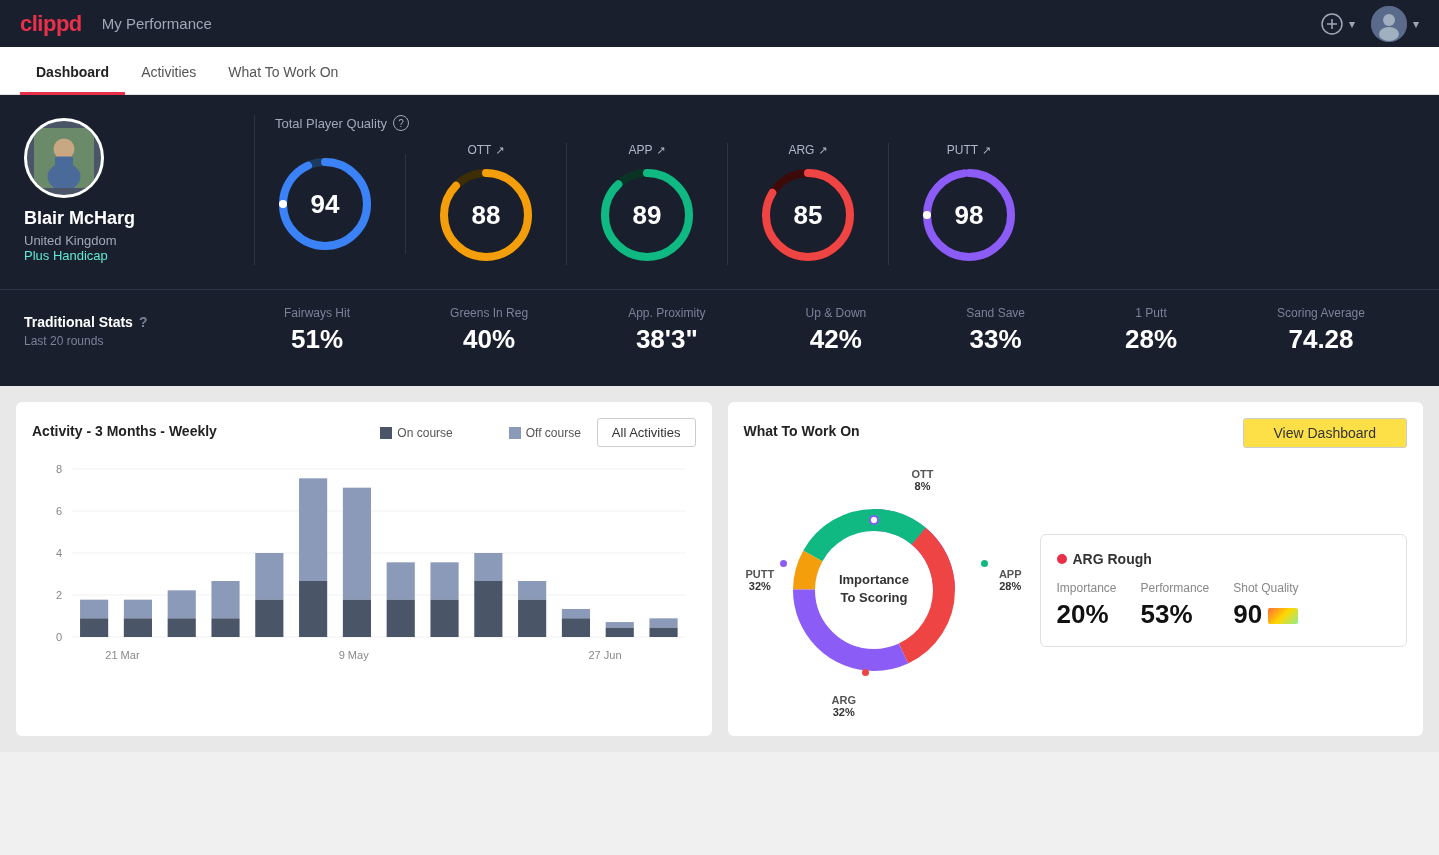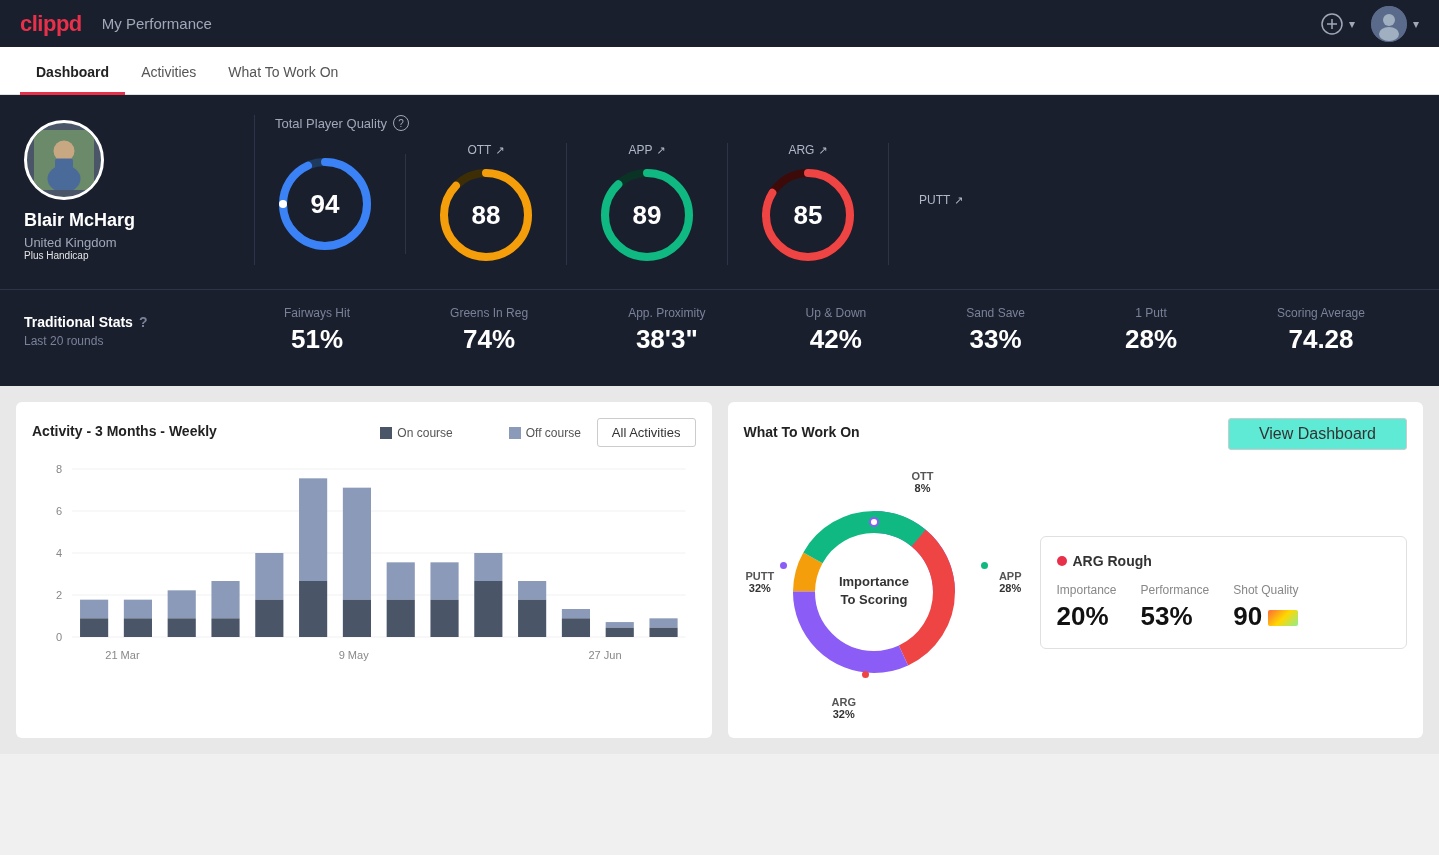--- a/index.html
+++ b/index.html
@@ -97,21 +97,21 @@
       border-radius: 50%;
       background: #4a5568;
       border: 3px solid #fff;
       overflow: hidden;
       display: flex; align-items: center; justify-content: center;
       margin-bottom: 10px;
     }
     .player-avatar svg { width: 60px; height: 60px; }
     .player-name { color: #fff; font-size: 18px; font-weight: 700; margin-bottom: 4px; }
     .player-country { color: #a0a8b8; font-size: 13px; }
-    .player-handicap { color: #e5e5e5; font-size: 10px; }
+    .player-handicap { color: #5eead4; font-size: 13px; }
 
     .divider-v { width: 1px; background: #2d3448; margin: 0 20px; align-self: stretch; }
 
     .quality-section {
       flex: 1;
       display: flex;
       flex-direction: column;
     }
     .quality-header {
       color: #a0a8b8;
@@ -236,23 +236,23 @@
 
     
     .wtwo-header {
       display: flex;
       justify-content: space-between;
       align-items: center;
       margin-bottom: 12px;
     }
     .view-dashboard-btn {
       border: 1px solid #ccc;
-      background: #5eead4;
+      background: #fde047;
       padding: 6px 30px;
-      font-size: 16px;
+      font-size: 14px;
       cursor: pointer;
       border-radius: 3px;
       color: #333;
     }
     .wtwo-content {
       display: flex;
       gap: 16px;
       align-items: center;
     }
 
@@ -405,41 +405,49 @@
           </svg>
           <div class="gauge-value">85</div>
         </div>
       </div>
 
       <div class="gauge-item">
         <div class="gauge-label">
           <span>PUTT</span>
           <span class="arrow">↗</span>
         </div>
+        <div class="gauge-canvas">
+          <svg class="ring-svg" width="100" height="100" viewBox="0 0 100 100">
+            <circle cx="50" cy="50" r="42" fill="none" stroke="#2d1a4a" stroke-width="8"></circle>
+            <circle cx="50" cy="50" r="42" fill="none" stroke="#8b5cf6" stroke-width="8" stroke-dasharray="258 6" stroke-linecap="round"></circle>
+            <circle cx="50" cy="8" r="4" fill="#fff"></circle>
+          </svg>
+          <div class="gauge-value">98</div>
+        </div>
       </div>
     </div>
   </div>
 </div>
 
 <div class="stats-section">
   <div class="stats-label-area">
     <div class="stats-title">
       <span>Traditional Stats</span>
       <div class="help-icon" style="border-color:#7a8298;color:#7a8298;">?</div>
     </div>
     <div class="stats-subtitle">Last 20 rounds</div>
   </div>
   <div class="stats-grid" id="stats-grid">
   <div class="stat-item">
     <div class="stat-label">Fairways Hit</div>
     <div class="stat-value">51%</div>
   </div>
       <div class="stat-item">
     <div class="stat-label">Greens In Reg</div>
-    <div class="stat-value">74%</div>
+    <div class="stat-value">40%</div>
   </div>
       <div class="stat-item">
     <div class="stat-label">App. Proximity</div>
     <div class="stat-value">38'3"</div>
   </div>
       <div class="stat-item">
     <div class="stat-label">Up &amp; Down</div>
     <div class="stat-value">42%</div>
   </div>
       <div class="stat-item">

